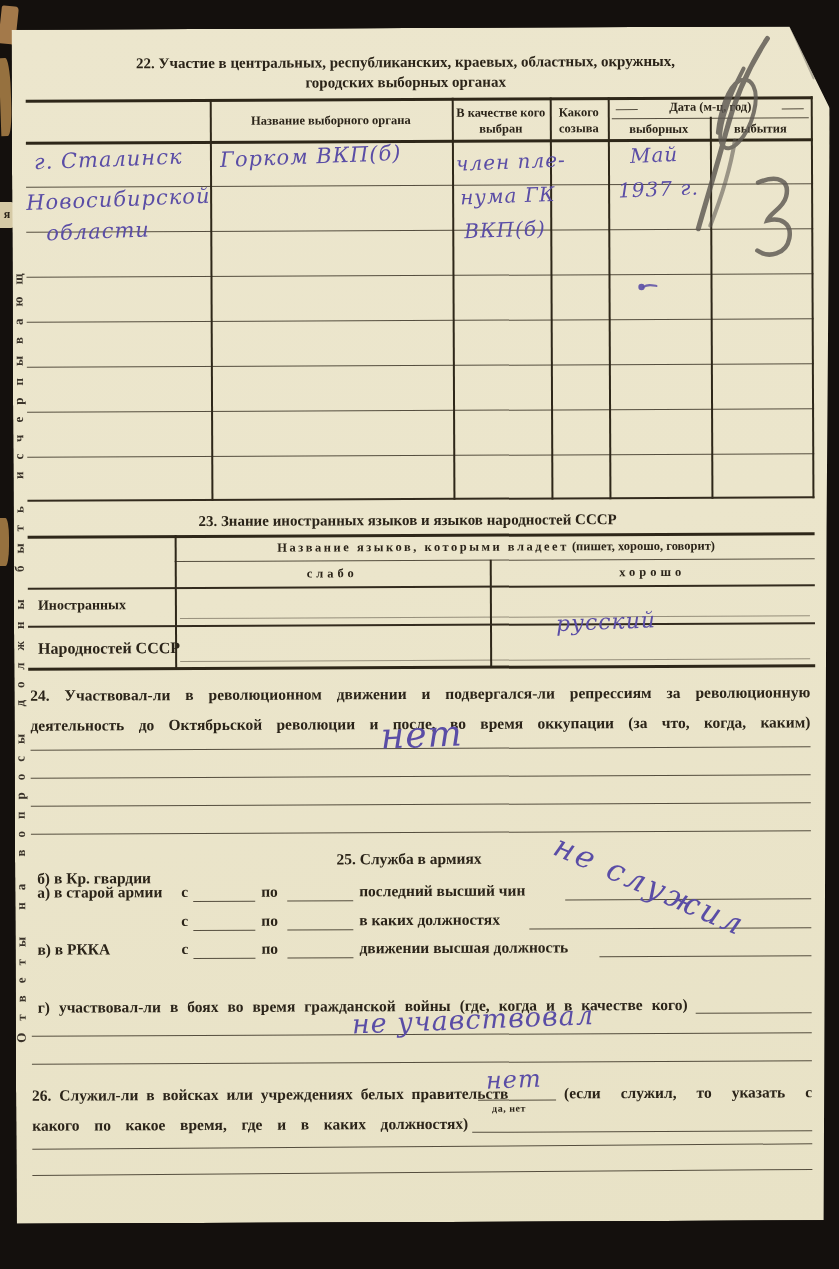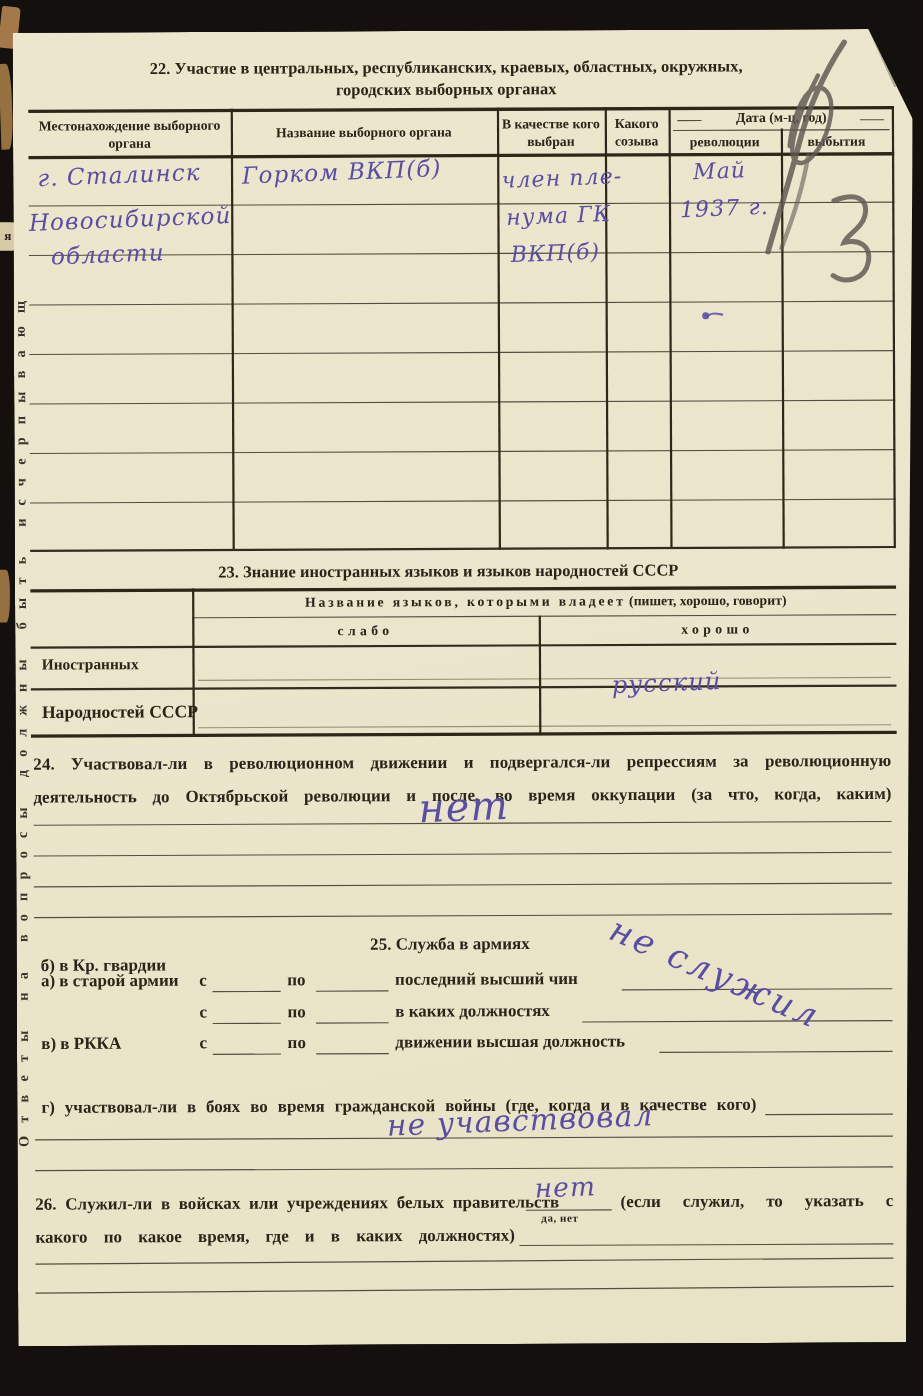--- a/index.html
+++ b/index.html
@@ -62,29 +62,28 @@
     <div class="rule thick" style="left:0;top:0;width:787px;"></div>
     <div class="rule thick" style="left:0;top:42px;width:787px;"></div>
 
     <div class="vline" style="left:184px;top:0;height:402px;"></div>
     <div class="vline" style="left:426px;top:0;height:402px;"></div>
     <div class="vline" style="left:524px;top:0;height:402px;"></div>
     <div class="vline" style="left:582px;top:0;height:402px;"></div>
     <div class="vline" style="left:684px;top:20px;height:382px;"></div>
     <div class="vline" style="left:785px;top:0;height:402px;"></div>
 
-    <div class="th" style="left:4px;top:7px;width:176px;">Местонахождение выборного органа</div>
     <div class="th" style="left:188px;top:14px;width:234px;">Название выборного органа</div>
     <div class="th" style="left:430px;top:7px;width:90px;">В качестве кого выбран</div>
     <div class="th" style="left:526px;top:7px;width:54px;">Какого созыва</div>
     <div class="th" style="left:586px;top:2px;width:197px;">Дата (м-ц, год)</div>
     <div class="rule" style="left:590px;top:12px;width:22px;"></div>
     <div class="rule" style="left:756px;top:12px;width:22px;"></div>
     <div class="rule" style="left:586px;top:21px;width:197px;"></div>
-    <div class="th" style="left:584px;top:24px;width:98px;">революции</div>
+    <div class="th" style="left:584px;top:24px;width:98px;">выборных</div>
     <div class="th" style="left:686px;top:24px;width:97px;">выбытия</div>
 
     <div class="rule" style="left:0;top:87px;width:787px;"></div>
     <div class="rule" style="left:0;top:132px;width:787px;"></div>
     <div class="rule" style="left:0;top:177px;width:787px;"></div>
     <div class="rule" style="left:0;top:222px;width:787px;"></div>
     <div class="rule" style="left:0;top:267px;width:787px;"></div>
     <div class="rule" style="left:0;top:312px;width:787px;"></div>
     <div class="rule" style="left:0;top:357px;width:787px;"></div>
     <div class="rule med" style="left:0;top:400px;width:787px;"></div>

